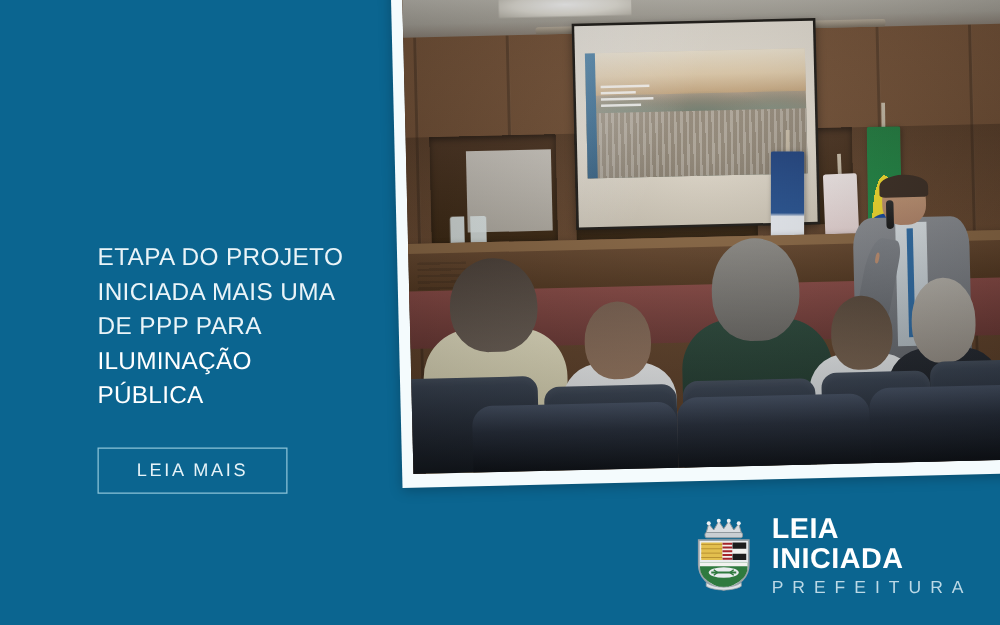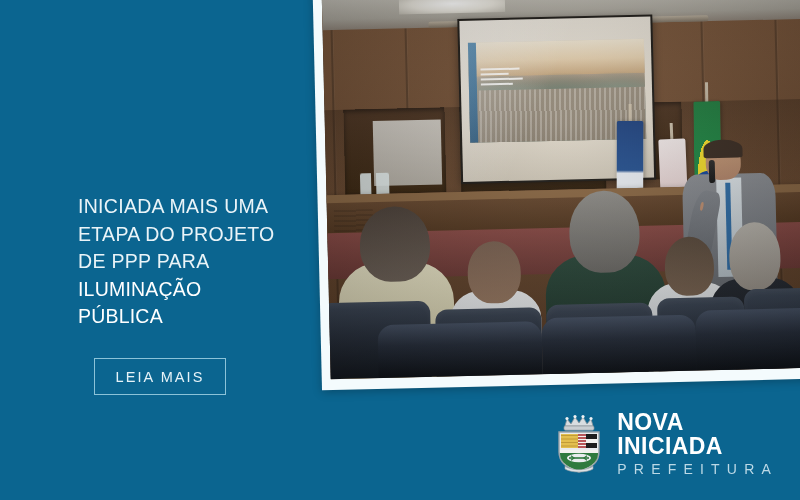--- a/index.html
+++ b/index.html
@@ -393,34 +393,33 @@
     letter-spacing: .3px;
     text-transform: uppercase;
   }
   .headline .ln { display: block; font-weight: 400; white-space: nowrap; }
   .headline .ln.bold { font-weight: 400; color: #ffffff; letter-spacing: .2px; }
 
   .cta {
     position: absolute;
     left: 78px;
     top: 358px;
-    width: 132px;
+    width: 152px;
     height: 37px;
     border: 1px solid #8cc3d8;
     color: #e6f3f8;
     font-size: 14.5px;
     letter-spacing: 2.1px;
     display: flex;
     align-items: center;
     justify-content: center;
     box-sizing: border-box;
     text-decoration: none;
     background: transparent;
     cursor: pointer;
-    margin-left: 16px;
   }
 
   
   .logo {
     position: absolute;
     right: 22px;
     bottom: 24px;
     display: flex;
     align-items: center;
     gap: 12px;
@@ -553,22 +552,22 @@
         <div class="seat-front" style="left:10%; width:34%; height:24%;"></div>
         <div class="seat-front" style="left:44%; width:32%; height:25%;"></div>
         <div class="seat-front" style="left:76%; width:28%; height:27%;"></div>
       </div>
 
       <div class="photo-shade"></div>
     </div>
   </div>
 
   <div class="headline">
+    <span class="ln">ETAPA DO PROJETO</span>
     <span class="ln">INICIADA MAIS UMA</span>
-    <span class="ln">ETAPA DO PROJETO</span>
     <span class="ln">DE PPP PARA</span>
     <span class="ln bold">ILUMINAÇÃO</span>
     <span class="ln bold">PÚBLICA</span>
   </div>
 
   <a class="cta" href="#">LEIA MAIS</a>
 
   <div class="logo">
     <svg class="crest" viewBox="0 0 52 60">
 
@@ -593,19 +592,19 @@
 
       <path d="M7 36 H45 V40 C45 49 35 54 26 57 C17 54 7 49 7 40 Z" fill="#2f7a3e"></path>
       <path d="M7 36 H45 V39 H7 Z" fill="#f2f2ef"></path>
       <ellipse cx="26" cy="44" rx="12" ry="4.2" fill="#e9ecee"></ellipse>
       <path d="M16 44 h20" stroke="#2f7a3e" stroke-width="1.6"></path>
       <path d="M18 41.8 l3 2.2 l-3 2.2 M34 41.8 l-3 2.2 l3 2.2" stroke="#2f7a3e" stroke-width="1.2" fill="none"></path>
 
       <path d="M12 52 C18 57 34 57 40 52 L40 55 C34 59 18 59 12 55 Z" fill="#dfe3e6" stroke="#9aa3a8" stroke-width=".6"></path>
     </svg>
     <div class="logo-text">
-      <span class="logo-l1">NOVA</span>
+      <span class="logo-l1">LEIA</span>
       <span class="logo-l2">INICIADA</span>
       <span class="logo-l3">PREFEITURA</span>
     </div>
   </div>
 
 </div>
 
 </body></html>

